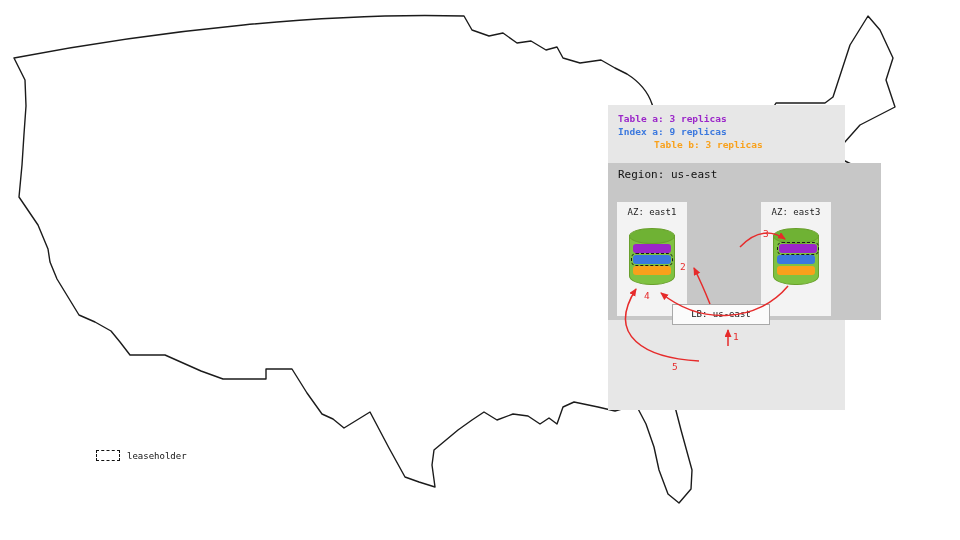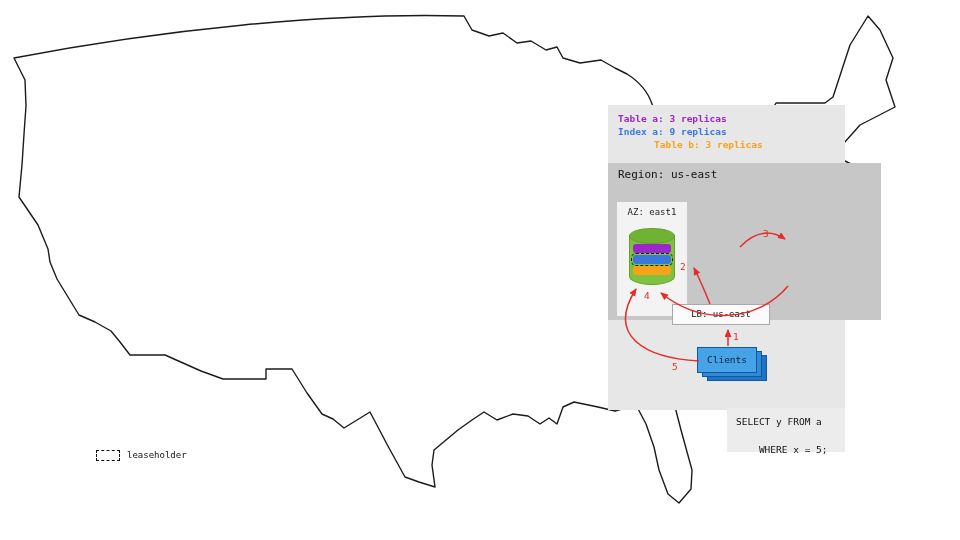--- a/index.html
+++ b/index.html
@@ -56,21 +56,21 @@
            z-index:2;padding:7px 0 0 9px;box-sizing:border-box;font-size:9.5px;
            line-height:14px;color:#111;white-space:pre;}
 
   
   .step{position:absolute;z-index:7;color:#E62B2B;font-size:9.5px;}
   .s1{left:733px;top:331px;} .s2{left:680px;top:261px;} .s3{left:763px;top:228px;}
   .s4{left:644px;top:290px;} .s5{left:672px;top:361px;}
 
   
   .lease-legend{position:absolute;left:96px;top:450px;z-index:2;display:flex;
-                }
+                align-items:center;}
   .lease-swatch{width:22px;height:9px;border:1.6px dashed #111;background:transparent;}
   .lease-label{margin-left:7px;font-size:9px;color:#111;}
 </style>
 </head>
 <body>
 
 <div id="canvas">
 
   <svg id="map-layer" class="layer" width="960" height="540" viewBox="0 0 960 540">
     <path d="M14 58 C 160 30 330 12 464 16 L472 30 L489 36 L503 33 L517 43 L531 41
@@ -103,34 +103,36 @@
         <div class="cyl">
           <div class="cyl-body"></div>
           <div class="cyl-top"></div>
           <div class="band band-a"></div>
           <div class="band band-i lease"></div>
           <div class="band band-b"></div>
         </div>
       </div>
 
 
+      <div class="az az3">
+        <div class="az-label">AZ: east3</div>
+        <div class="cyl">
+          <div class="cyl-body"></div>
+          <div class="cyl-top"></div>
+          <div class="band band-a lease shift-e3"></div>
+          <div class="band band-i"></div>
+          <div class="band band-b"></div>
+        </div>
+      </div>
     </div>
   </div>
 
   <div class="lb-box">LB: us-east</div>
 
-  <div class="clients">
-    <div class="c-layer c-back"></div>
-    <div class="c-layer c-mid"></div>
-    <div class="c-layer c-front">Clients</div>
-  </div>
 
-  <div class="sql-box"><span>SELECT y FROM a</span><br>
-    <span>WHERE x = 5;</span>
-  </div>
 
   <div class="lease-legend">
     <div class="lease-swatch"></div>
     <div class="lease-label">leaseholder</div>
   </div>
 
   <svg id="arrow-layer" class="layer" width="960" height="540" viewBox="0 0 960 540">
     <defs>
       <marker id="arr" markerUnits="userSpaceOnUse" markerWidth="9" markerHeight="8" refX="7" refY="3.5" orient="auto">
         <path d="M0 0 L8 3.5 L0 7 Z" fill="#E62B2B"></path>

